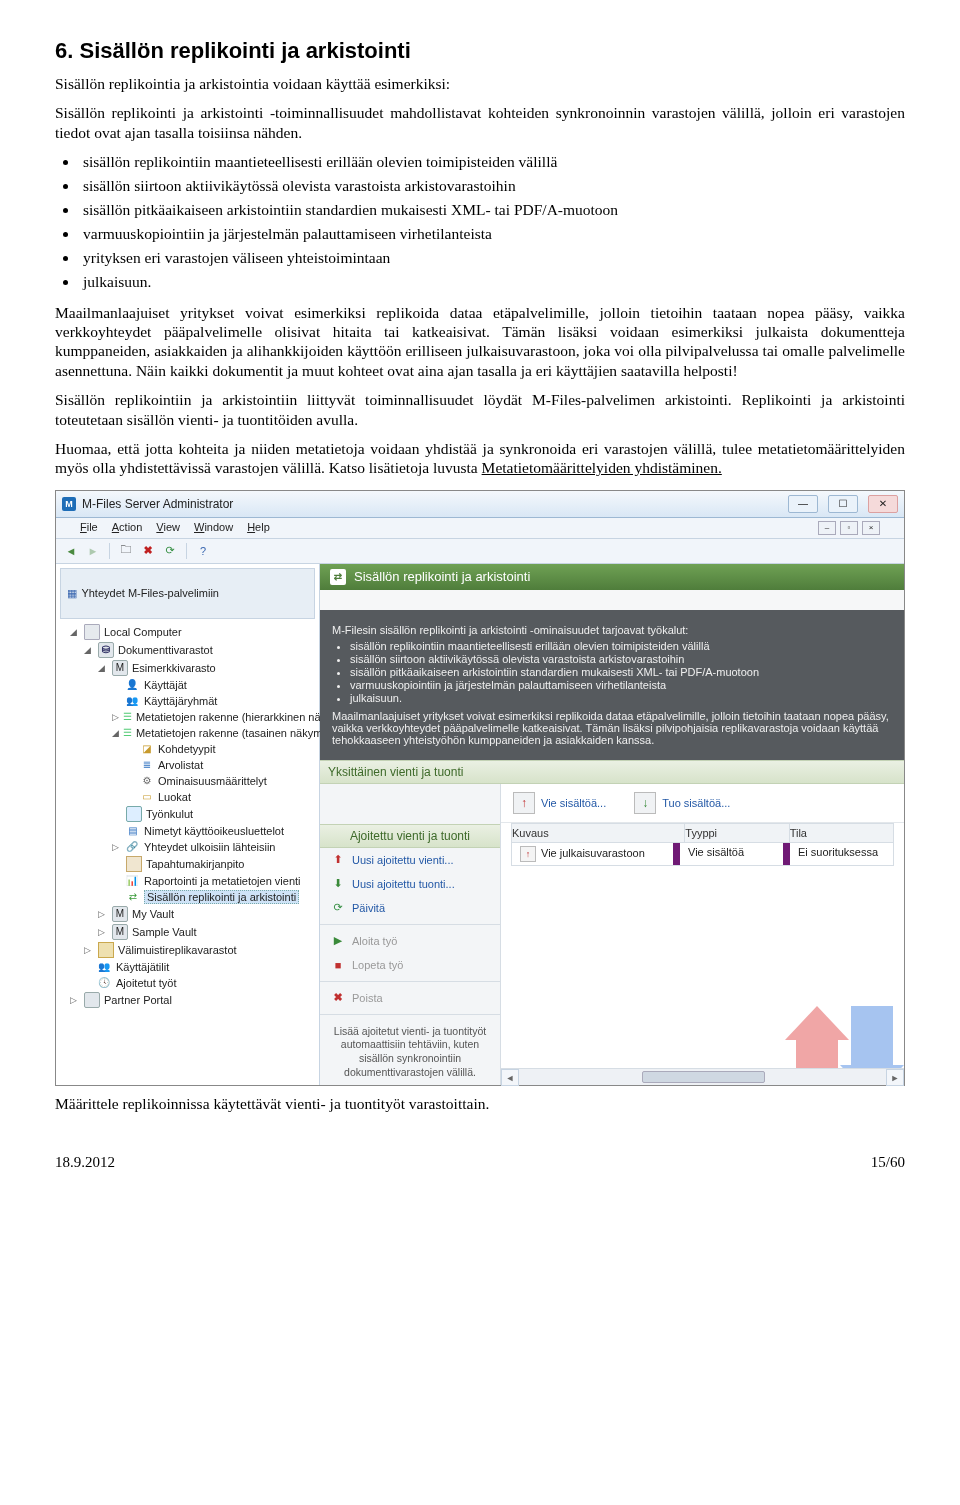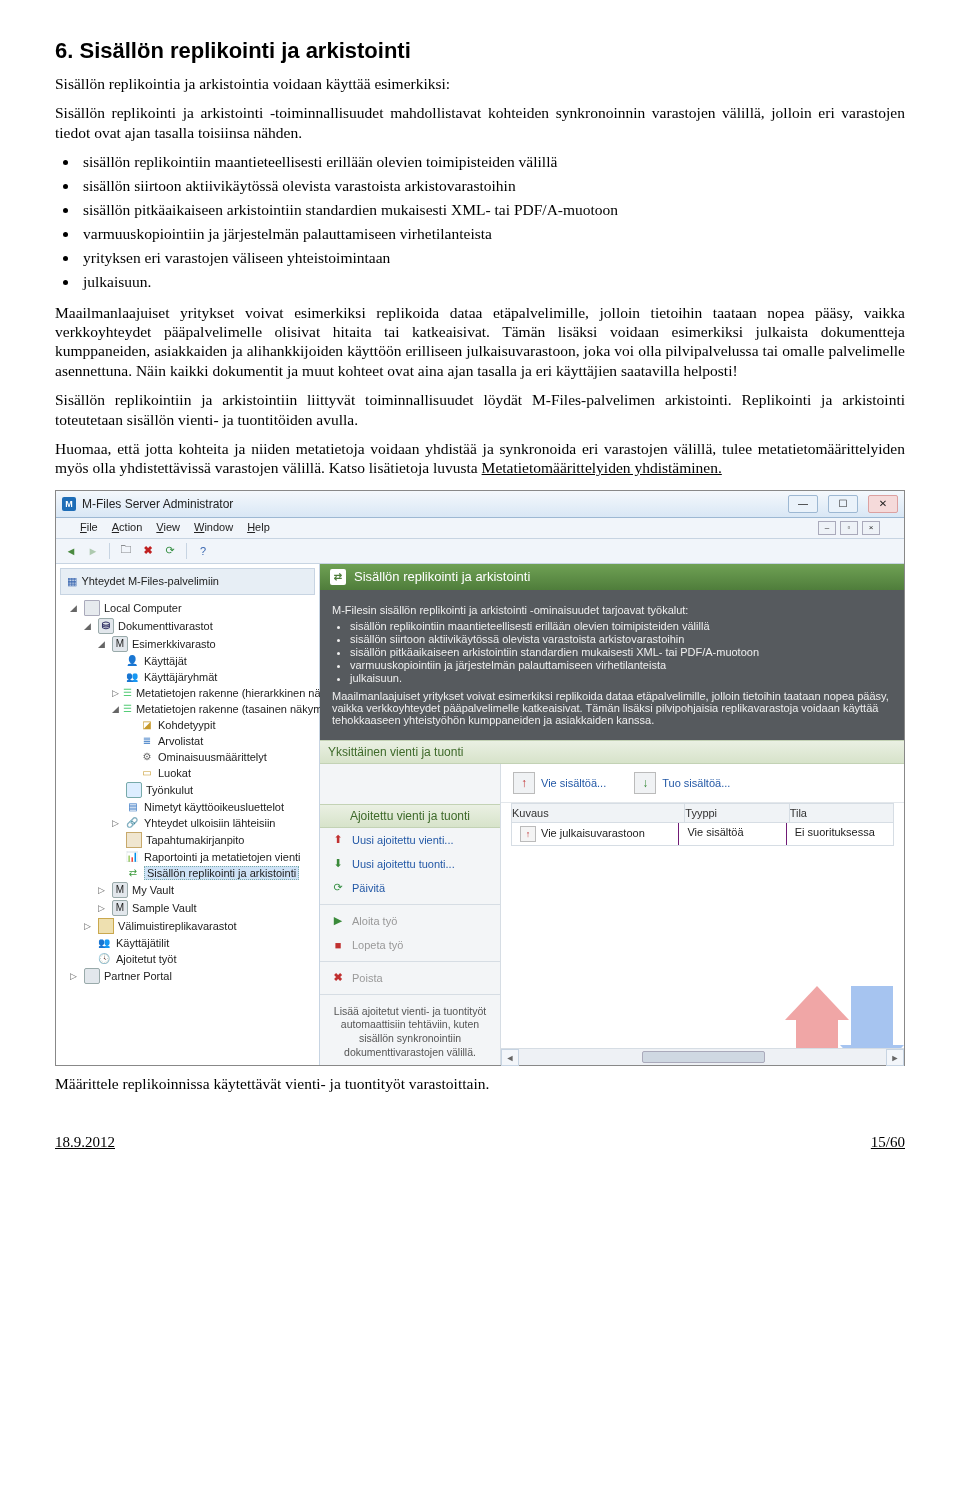--- a/index.html
+++ b/index.html
@@ -35,21 +35,20 @@
   ul.body-list li {
     margin-bottom: 3px;
     padding-left: 4px;
   }
   .underline { text-decoration: underline; }
   .footer {
     display: flex;
     justify-content: space-between;
     font-size: 15px;
     margin-top: 40px;
-    text-decoration: underline;
   }
 
   
   .app-window {
     margin: 12px 0 8px 0;
     border: 1px solid #888;
     font-family: "Segoe UI", Tahoma, Arial, sans-serif;
     font-size: 11px;
     color: #222;
     background: #e9eef3;
@@ -88,21 +87,21 @@
   .ticon.x{color:#c02020;font-weight:bold;}
   .ticon.q{color:#3a67b0;}
   .ticon.refresh{color:#2e8b3c;}
   .sep{width:1px;height:16px;background:#c7d4e2;margin:0 3px;}
 
   .app-body{display:flex;background:#fff;}
   .tree-pane{
     width:264px; border-right:1px solid #c7d4e2; background:#fff;
     padding:4px 0 4px 0; min-height:460px; box-sizing:border-box;
   }
-  .tree-header{background:#e7eef5;border:1px solid #c7d4e2;padding:6px 6px;margin:0 4px 4px 4px;font-size:11px;}
+  .tree-header{background:#e7eef5;border:1px solid #c7d4e2;padding:18px 6px;margin:0 4px 4px 4px;font-size:11px;}
   .tree-header .sq{margin-right:4px;color:#3a67b0;}
   .tree ul{list-style:none;margin:0;padding:0 0 0 14px;}
   .tree li{padding:1px 0;white-space:nowrap;display:flex;align-items:center;gap:4px;}
   .tree li .caret{width:10px;display:inline-block;color:#666;font-size:9px;}
   .tree li.selected > .lbl{background:#cfe3f7;border:1px dotted #7aa;padding:0 2px;}
   .icn{width:14px;height:14px;display:inline-flex;align-items:center;justify-content:center;font-size:10px;}
   .icn.db{background:#e2e7ec;border:1px solid #9aa;border-radius:2px;color:#336;font-weight:bold;}
   .icn.pc{background:#e6eaee;border:1px solid #aab;border-radius:1px;}
   .icn.user{color:#2d70c0;}
   .icn.users{color:#2d70c0;}
@@ -124,21 +123,21 @@
 
   .content-pane{
     flex:1; background:#f6f7f8; display:flex;flex-direction:column;min-height:460px;
   }
   .content-header{
     background:linear-gradient(#6fa154,#4f7d3b);color:#fff;padding:5px 10px;font-size:13px;
     display:flex;align-items:center;gap:8px;
   }
   .content-header .ch-icon{width:16px;height:16px;background:#fff;border-radius:2px;
     display:flex;align-items:center;justify-content:center;color:#4f7d3b;font-weight:bold;font-size:10px;}
-  .panel{padding:10px 12px;color:#efefef;background:#565a5e;font-size:11px;}
+  .panel{padding:10px 12px;color:#efefef;background:#565a5e;font-size:11px;margin-top:20px;}
   .panel ul{margin:4px 0 6px 18px;padding:0;}
   .panel ul li{margin:1px 0;list-style:disc;}
   .panel p{margin:4px 0;}
 
   .content-lower{display:flex;flex:1;}
   .actions-col{
     width:180px;background:#f3f5f7;border-right:1px solid #d6dde4;padding:0;text-align:center;
   }
   .action-group-title{
     background:linear-gradient(#eaf0e3,#d7e3ca);color:#3e6a2a;font-weight:normal;
@@ -158,21 +157,21 @@
   .sr-btn .sqicon{width:20px;height:20px;border:1px solid #bbb;display:flex;align-items:center;justify-content:center;background:#f0f2f4;font-size:12px;}
   .sr-btn .arrow-up{color:#c03030;font-weight:bold;}
   .sr-btn .arrow-dn{color:#3a8a3a;font-weight:bold;}
   .sr-btn span.lbl{color:#2358a6;}
 
   .sched-table{padding:0 10px;}
   .sched-head{display:flex;background:#f0f3f6;border:1px solid #d6dde4;font-size:11px;color:#333;}
   .sched-head div{padding:3px 0;border-right:1px solid #d6dde4;}
   .sc1{flex:2;} .sc2{flex:1.2;} .sc3{flex:1.2;border-right:none!important;}
   .sched-row{display:flex;border:1px solid #d6dde4;border-top:none;font-size:11px;}
-  .sched-row div{padding:3px 8px;border-right:1px solid #701a75;}
+  .sched-row div{padding:3px 8px;border-right:7px solid #701a75;}
   .sched-row div:last-child{border-right:none;}
   .sched-row .ricn{width:14px;height:14px;border:1px solid #bbb;display:inline-flex;align-items:center;justify-content:center;margin-right:5px;font-size:9px;color:#c03030;background:#f4f4f4;}
 
   .big-arrows{
     position:absolute;right:0;bottom:0;width:140px;height:120px;overflow:hidden;pointer-events:none;
   }
   .arrow-shape{position:absolute;bottom:-14px;}
   .arrow-shape.red{right:55px;}
   .arrow-shape.blue{right:0;}
   .arrow-body{width:42px;height:60px;}

